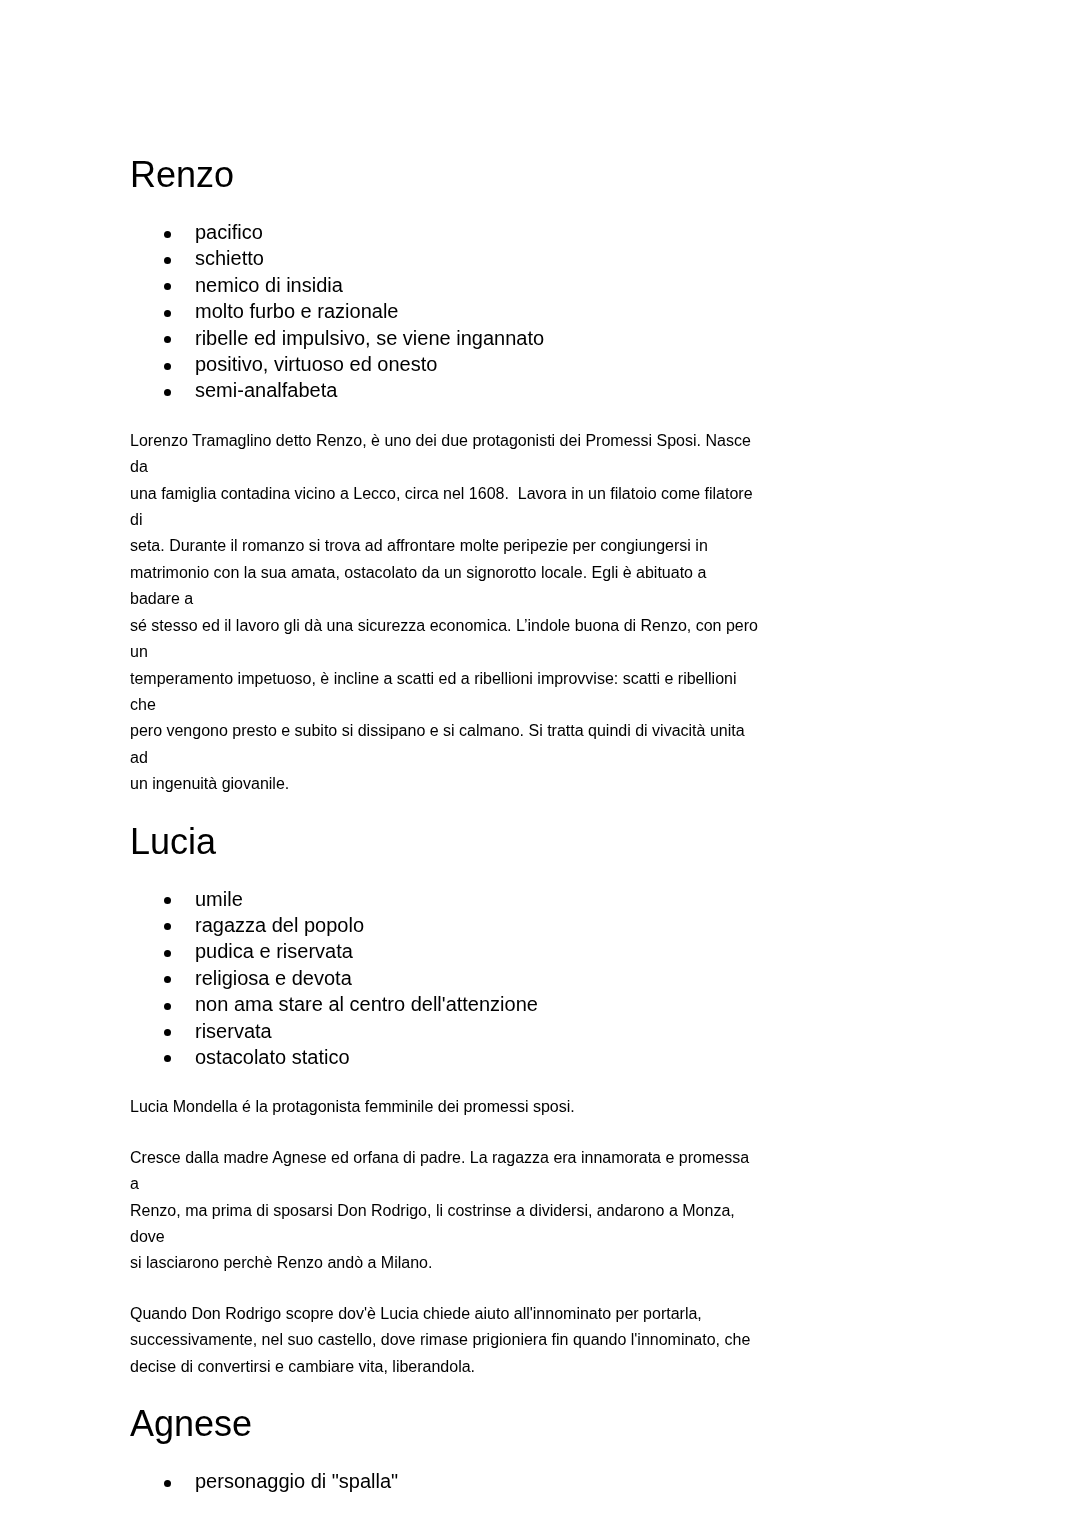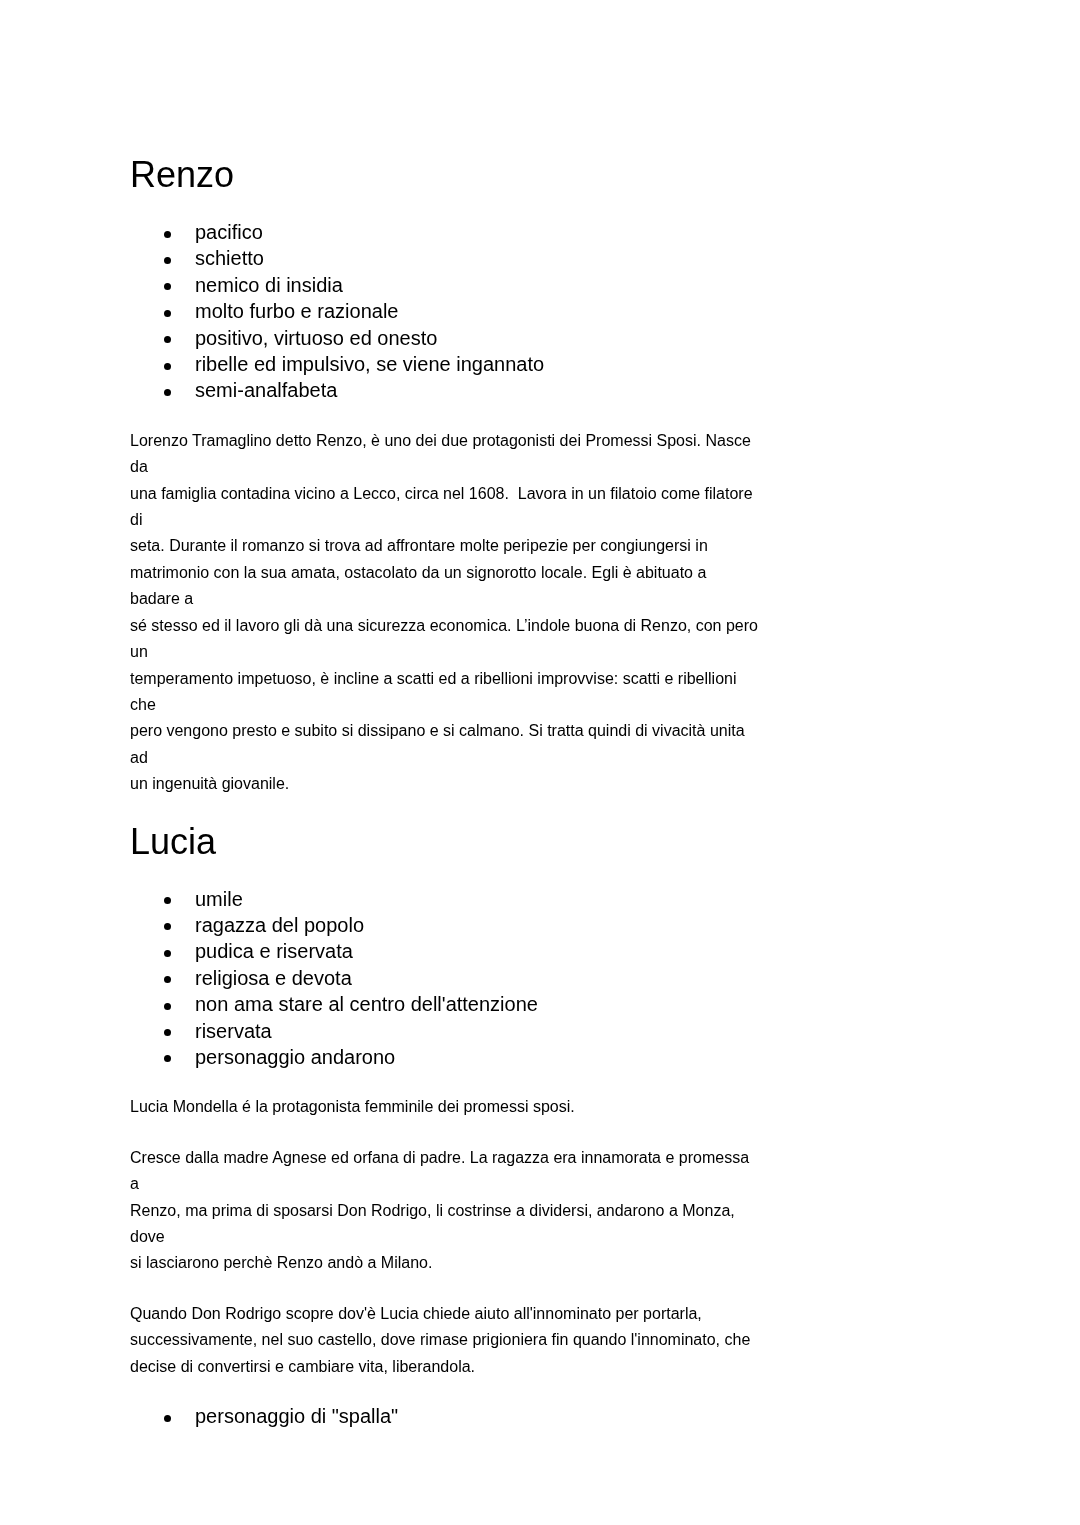--- a/index.html
+++ b/index.html
@@ -62,22 +62,22 @@
 
 <div class="doc">
 
   <h1 class="doc-heading">Renzo</h1>
 
   <ul class="bullet-list">
     <li>pacifico</li>
     <li>schietto</li>
     <li>nemico di insidia</li>
     <li>molto furbo e razionale</li>
+    <li>ribelle ed impulsivo, se viene ingannato</li>
     <li>positivo, virtuoso ed onesto</li>
-    <li>ribelle ed impulsivo, se viene ingannato</li>
     <li>semi-analfabeta</li>
   </ul>
 
   <p class="doc-para">Lorenzo Tramaglino detto Renzo, è uno dei due protagonisti dei Promessi Sposi. Nasce da
 una famiglia contadina vicino a Lecco, circa nel 1608.  Lavora in un filatoio come filatore di
 seta. Durante il romanzo si trova ad affrontare molte peripezie per congiungersi in
 matrimonio con la sua amata, ostacolato da un signorotto locale. Egli è abituato a badare a
 sé stesso ed il lavoro gli dà una sicurezza economica. L’indole buona di Renzo, con pero un
 temperamento impetuoso, è incline a scatti ed a ribellioni improvvise: scatti e ribellioni che
 pero vengono presto e subito si dissipano e si calmano. Si tratta quindi di vivacità unita ad
@@ -85,29 +85,30 @@
 
   <h1 class="doc-heading">Lucia</h1>
 
   <ul class="bullet-list">
     <li>umile</li>
     <li>ragazza del popolo</li>
     <li>pudica e riservata</li>
     <li>religiosa e devota</li>
     <li>non ama stare al centro dell'attenzione</li>
     <li>riservata</li>
-    <li>personaggio andarono</li>
+    <li>ostacolato statico</li>
   </ul>
 
   <p class="doc-para">Lucia Mondella é la protagonista femminile dei promessi sposi.</p>
   <p class="doc-para">Cresce dalla madre Agnese ed orfana di padre. La ragazza era innamorata e promessa a
 Renzo, ma prima di sposarsi Don Rodrigo, li costrinse a dividersi, andarono a Monza, dove
 si lasciarono perchè Renzo andò a Milano.</p>
   <p class="doc-para">Quando Don Rodrigo scopre dov'è Lucia chiede aiuto all'innominato per portarla,
 successivamente, nel suo castello, dove rimase prigioniera fin quando l'innominato, che
 decise di convertirsi e cambiare vita, liberandola.</p>
 
+  <h1 class="doc-heading">Agnese</h1>
 
   <ul class="bullet-list">
     <li>personaggio di "spalla"</li>
   </ul>
 
 </div>
 
 </body></html>

